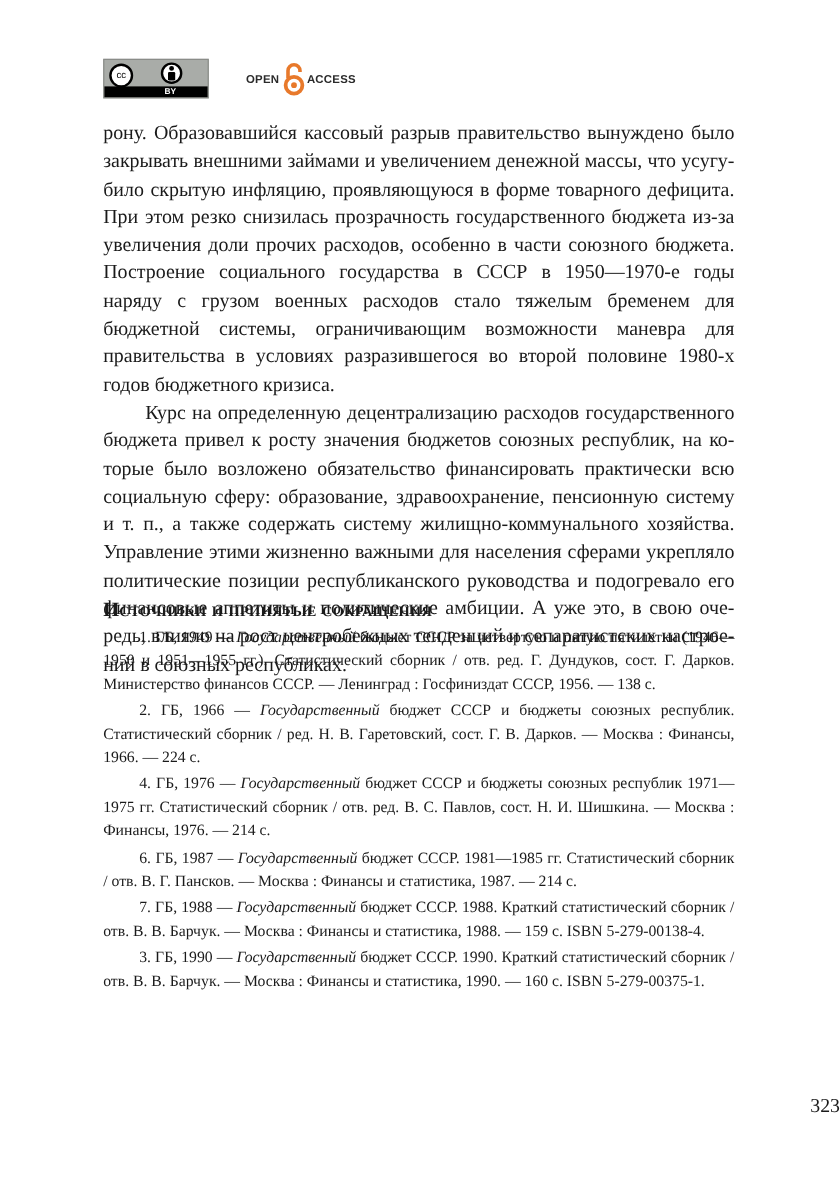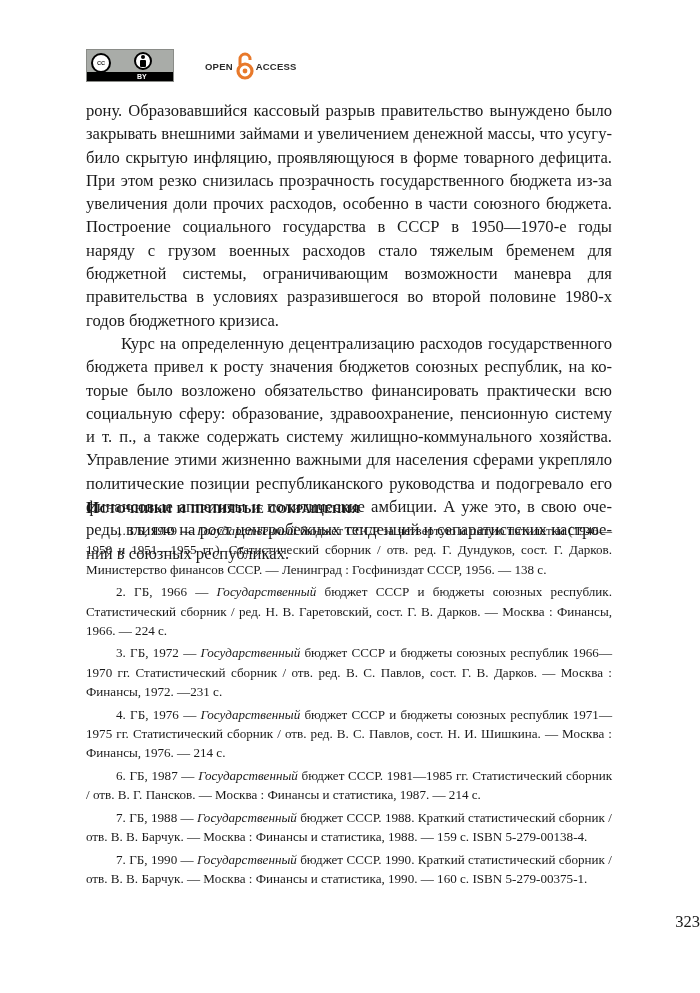--- a/index.html
+++ b/index.html
@@ -196,20 +196,19 @@
 <div class="main-text">
   <p>рону. Образовавшийся кассовый разрыв правительство вынуждено было закрывать внешними займами и увеличением денежной массы, что усугу­било скрытую инфляцию, проявляющуюся в форме товарного дефицита. При этом резко снизилась прозрачность государственного бюджета из-за увеличения доли прочих расходов, особенно в части союзного бюджета. Построение социального государства в СССР в 1950—1970-е годы наряду с грузом военных расходов стало тяжелым бременем для бюджетной систе­мы, ограничивающим возможности маневра для правительства в условиях разразившегося во второй половине 1980-х годов бюджетного кризиса.</p>
   <p class="indent">Курс на определенную децентрализацию расходов государственного бюджета привел к росту значения бюджетов союзных республик, на ко­торые было возложено обязательство финансировать практически всю социальную сферу: образование, здравоохранение, пенсионную систему и т. п., а также содержать систему жилищно-коммунального хозяйства. Управление этими жизненно важными для населения сферами укрепляло политические позиции республиканского руководства и подогревало его финансовые аппетиты и политические амбиции. А уже это, в свою оче­редь, влияло на рост центробежных тенденций и сепаратистских настрое­ний в союзных республиках.</p>
 </div>
 
 <div class="sources-heading">Источники и принятые сокращения</div>
 
 <div class="refs">
   <p class="ref"><span>1. ГБ, 1949 — </span><i>Государственный</i><span> бюджет СССР за четвертую и пятую пятилетки (1946—1950 и 1951—1955 гг.). Статистический сборник / отв. ред. Г. Дундуков, сост. Г. Дар­ков. Министерство финансов СССР. — Ленинград : Госфиниздат СССР, 1956. — 138 с.</span></p>
   <p class="ref"><span>2. ГБ, 1966 — </span><i>Государственный</i><span> бюджет СССР и бюджеты союзных республик. Статистический сборник / ред. Н. В. Гаретовский, сост. Г. В. Дарков. — Москва : Фи­нансы, 1966. — 224 с.</span></p>
-  <p class="ref"><span>3. ГБ, 1972 — </span><i>Государственный</i><span> бюджет СССР и бюджеты союзных республик 1966—1970 гг. Статистический сборник / отв. ред. В. С. Павлов, сост. Г. В. Дарков. — Москва : Финансы, 1972. —231 с.</span></p>
   <p class="ref"><span>4. ГБ, 1976 — </span><i>Государственный</i><span> бюджет СССР и бюджеты союзных республик 1971—1975 гг. Статистический сборник / отв. ред. В. С. Павлов, сост. Н. И. Шишки­на. — Москва : Финансы, 1976. — 214 с.</span></p>
   <p class="ref"><span>6. ГБ, 1987 — </span><i>Государственный</i><span> бюджет СССР. 1981—1985 гг. Статистический сборник / отв. В. Г. Пансков. — Москва : Финансы и статистика, 1987. — 214 с.</span></p>
   <p class="ref"><span>7. ГБ, 1988 — </span><i>Государственный</i><span> бюджет СССР. 1988. Краткий статистический сборник / отв. В. В. Барчук. — Москва : Финансы и статистика, 1988. — 159 с. ISBN 5-279-00138-4.</span></p>
-  <p class="ref"><span>7. ГБ, 1990 — </span><i>Государственный</i><span> бюджет СССР. 1990. Краткий статистический сборник / отв. В. В. Барчук. — Москва : Финансы и статистика, 1990. — 160 с. ISBN 5-279-00375-1.</span></p>
+  <p class="ref"><span>3. ГБ, 1990 — </span><i>Государственный</i><span> бюджет СССР. 1990. Краткий статистический сборник / отв. В. В. Барчук. — Москва : Финансы и статистика, 1990. — 160 с. ISBN 5-279-00375-1.</span></p>
 </div>
 
 <div class="page-number">323</div>
 
 </body></html>

